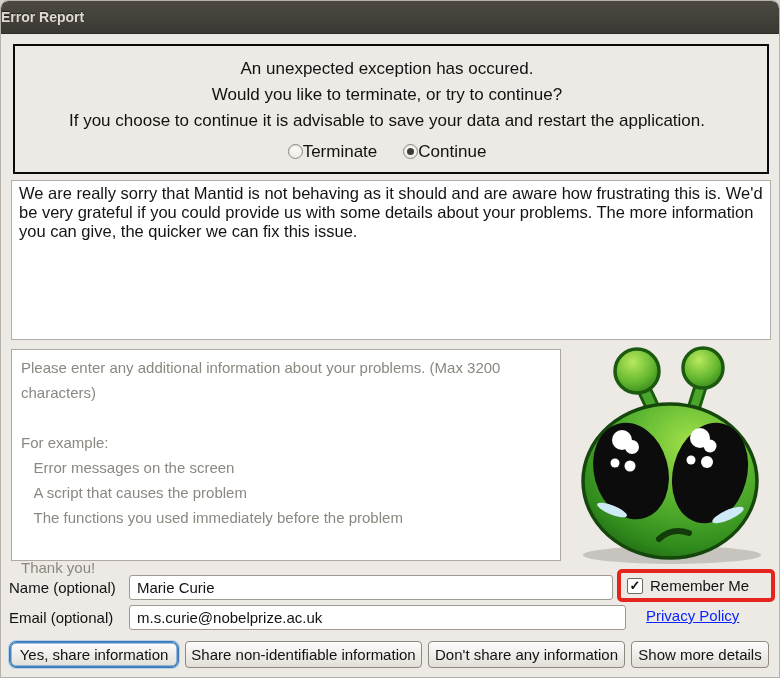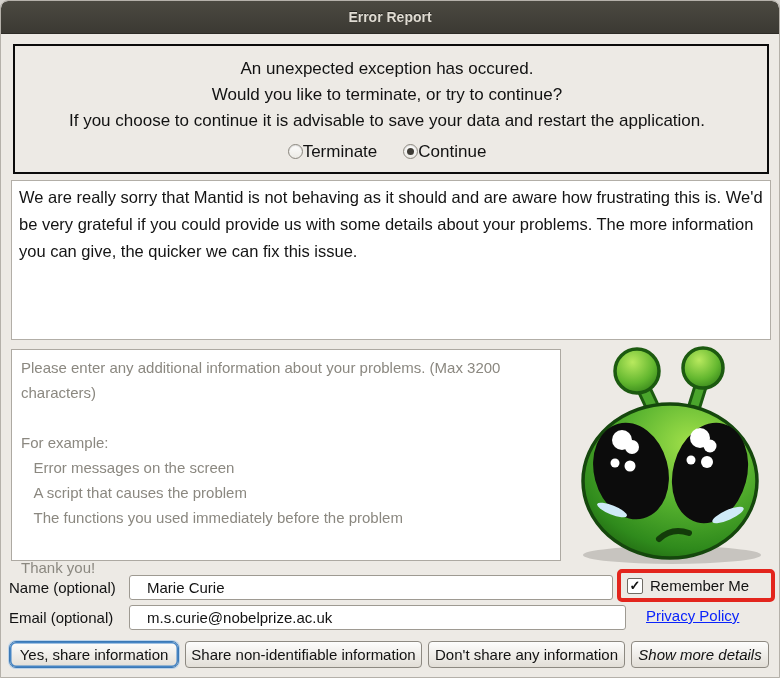--- a/index.html
+++ b/index.html
@@ -13,21 +13,21 @@
     border-radius: 8px 8px 0 0;
     overflow: hidden;
   }
 
   
   .titlebar {
     position: absolute; left: 0; top: 0; width: 100%; height: 33px;
     background: linear-gradient(#4b4941, #3b3933);
     border-bottom: 1px solid #2d2b26;
     border-radius: 7px 7px 0 0;
-    display: flex; align-items: center; justify-content: center;
+    display: flex; align-items: center; 
   }
   .titlebar .title {
     color: #dfdbd2; font-weight: bold; font-size: 14px;
     text-shadow: 0 -1px 0 rgba(0,0,0,.5);
   }
 
   
   .exception-box {
     position: absolute; left: 12px; top: 43px; width: 756px; height: 130px;
     border: 2px solid #0b0b0b;
@@ -53,21 +53,21 @@
     width: 7px; height: 7px; border-radius: 50%;
     background: #3e3c36;
   }
 
   
   .message-box {
     position: absolute; left: 10px; top: 179px; width: 760px; height: 160px;
     background: #ffffff;
     border: 1px solid #b2aea7;
     padding: 3px 7px;
-    font-size: 16.5px; line-height: 27px; color: #141414;
+    font-size: 16.5px; line-height: 19px; color: #141414;
   }
 
   
   .details-box {
     position: absolute; left: 10px; top: 348px; width: 550px; height: 212px;
     background: #ffffff;
     border: 1px solid #adA9a2;
     padding: 5px 9px;
     font-size: 15px; line-height: 25px;
     color: #8b8880;
@@ -80,21 +80,21 @@
 
   
   .field-label { position: absolute; left: 8px; font-size: 15px; color: #121212; line-height: 25px; }
   .name-label  { top: 574px; }
   .email-label { top: 604px; }
 
   .text-input {
     position: absolute; height: 25px;
     border: 1px solid #9e9a92; border-radius: 3px;
     background: #ffffff;
-    padding: 0 17px; font-size: 15px; color: #121212;
+    padding: 0 7px; font-size: 15px; color: #121212;
     font-family: "Liberation Sans", sans-serif;
     outline: none;
   }
   .name-input  { left: 128px; top: 574px; width: 484px; }
   .email-input { left: 128px; top: 604px; width: 497px; }
 
   .remember-wrap {
     position: absolute; left: 616px; top: 568px; width: 158px; height: 33px;
     border: 4px solid #e3251d; border-radius: 5px;
     display: flex; align-items: center; gap: 7px;
@@ -125,21 +125,21 @@
     background: linear-gradient(#fdfdfc, #e2ded7);
     border: 1px solid #8d8981; border-radius: 4px;
     font-size: 15px; color: #121212;
     font-family: "Liberation Sans", sans-serif;
     display: flex; align-items: center; justify-content: center;
     padding: 0 10px; white-space: nowrap; cursor: pointer;
   }
   .btn-0 { width: 170px; border-color: #3c78b4; box-shadow: 0 0 0 1.5px #4585c5 inset, 0 0 0 1px #b9d2ea; border-radius: 7px; }
   .btn-1 { width: 237px; }
   .btn-2 { width: 197px; }
-  .btn-3 { width: 138px; font-style: italic; }
+  .btn-3 { width: 138px; }
 </style>
 </head>
 <body>
 
 <div class="stage">
 
   <div class="titlebar">
     <span class="title">Error Report</span>
   </div>
 

